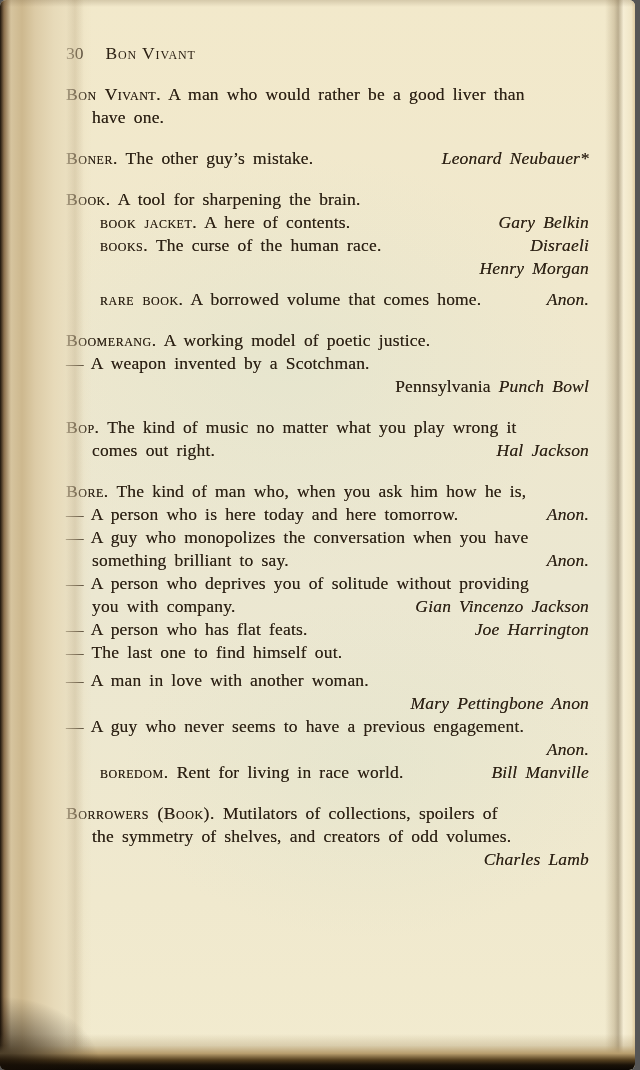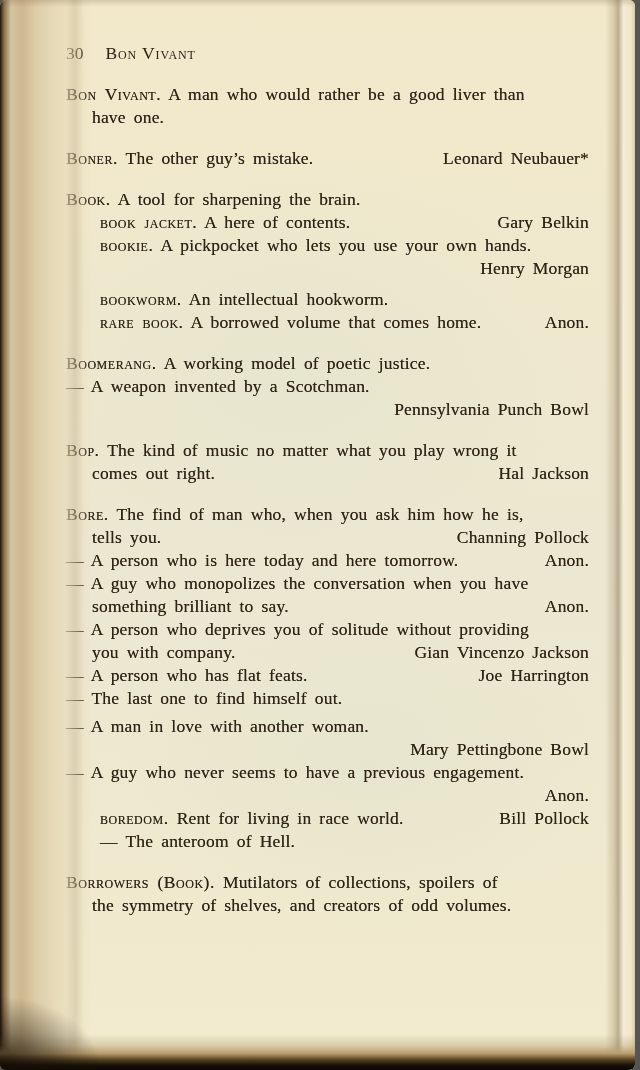--- a/index.html
+++ b/index.html
@@ -36,21 +36,21 @@
   #entries .entry.tight{margin-top:8px;}
   .line{display:flex;justify-content:space-between;align-items:baseline;line-height:23px;
     font-size:17.5px;letter-spacing:0.01em;word-spacing:0.20em;
     text-shadow:0 0 0.3px rgba(44,33,20,0.65);}
   .line.sp{margin-top:5px;}
   .line.cont{padding-left:26px;}
   .line.sub{padding-left:34px;}
   .lseg{white-space:pre;}
   .rseg{white-space:pre;margin-left:auto;text-align:right;}
   .sc{font-variant:small-caps;letter-spacing:0.03em;}
-  .i{margin-top:26px;}
+  .i{font-style:italic;margin-top:26px;}
   .r{}
 </style>
 </head>
 <body>
 
 <div class="book-photo">
   <div class="page-content">
     <div class="running-head">
       <span class="pagenum">30</span>
       <span class="runtitle">Bon Vivant</span>
@@ -72,30 +72,28 @@
         </div>
         <div class="entry">
           <div class="line head">
             <span class="lseg"><span class="sc">Book.</span><span class="r"> A tool for sharpening the brain.</span></span>
           </div>
           <div class="line sub">
             <span class="lseg"><span class="sc">book jacket.</span><span class="r"> A here of contents.</span></span>
             <span class="rseg"><span class="i">Gary Belkin</span></span>
           </div>
           <div class="line sub">
-            <span class="lseg"><span class="sc">bookie.</span><span class="r"> A pickpocket who lets you use your own hands.</span></span>
+            <span class="lseg"><span class="sc">books.</span><span class="r"> The curse of the human race.</span></span>
+            <span class="rseg"><span class="i">Disraeli</span></span>
           </div>
           <div class="line attr">
             <span class="rseg"><span class="i">Henry Morgan</span></span>
           </div>
         </div>
         <div class="entry tight">
-          <div class="line sub">
-            <span class="lseg"><span class="sc">bookworm.</span><span class="r"> An intellectual hookworm.</span></span>
-          </div>
           <div class="line sub">
             <span class="lseg"><span class="sc">rare book.</span><span class="r"> A borrowed volume that comes home.</span></span>
             <span class="rseg"><span class="i">Anon.</span></span>
           </div>
         </div>
         <div class="entry">
           <div class="line head">
             <span class="lseg"><span class="sc">Boomerang.</span><span class="r"> A working model of poetic justice.</span></span>
           </div>
           <div class="line head">
@@ -109,25 +107,21 @@
           <div class="line head">
             <span class="lseg"><span class="sc">Bop.</span><span class="r"> The kind of music no matter what you play wrong it</span></span>
           </div>
           <div class="line cont">
             <span class="lseg"><span class="r">comes out right.</span></span>
             <span class="rseg"><span class="i">Hal Jackson</span></span>
           </div>
         </div>
         <div class="entry">
           <div class="line head">
-            <span class="lseg"><span class="sc">Bore.</span><span class="r"> The find of man who, when you ask him how he is,</span></span>
-          </div>
-          <div class="line cont">
-            <span class="lseg"><span class="r">tells you.</span></span>
-            <span class="rseg"><span class="i">Channing Pollock</span></span>
+            <span class="lseg"><span class="sc">Bore.</span><span class="r"> The kind of man who, when you ask him how he is,</span></span>
           </div>
           <div class="line head">
             <span class="lseg"><span class="r">— A person who is here today and here tomorrow.</span></span>
             <span class="rseg"><span class="i">Anon.</span></span>
           </div>
           <div class="line head">
             <span class="lseg"><span class="r">— A guy who monopolizes the conversation when you have</span></span>
           </div>
           <div class="line cont">
             <span class="lseg"><span class="r">something brilliant to say.</span></span>
@@ -144,42 +138,42 @@
             <span class="lseg"><span class="r">— A person who has flat feats.</span></span>
             <span class="rseg"><span class="i">Joe Harrington</span></span>
           </div>
           <div class="line head">
             <span class="lseg"><span class="r">— The last one to find himself out.</span></span>
           </div>
           <div class="line head sp">
             <span class="lseg"><span class="r">— A man in love with another woman.</span></span>
           </div>
           <div class="line attr">
-            <span class="rseg"><span class="i">Mary Pettingbone Bowl</span></span>
+            <span class="rseg"><span class="i">Mary Pettingbone Anon</span></span>
           </div>
           <div class="line head">
             <span class="lseg"><span class="r">— A guy who never seems to have a previous engagement.</span></span>
           </div>
           <div class="line attr">
             <span class="rseg"><span class="i">Anon.</span></span>
           </div>
           <div class="line sub">
             <span class="lseg"><span class="sc">boredom.</span><span class="r"> Rent for living in race world.</span></span>
-            <span class="rseg"><span class="i">Bill Pollock</span></span>
-          </div>
-          <div class="line sub">
-            <span class="lseg"><span class="r">— The anteroom of Hell.</span></span>
+            <span class="rseg"><span class="i">Bill Manville</span></span>
           </div>
         </div>
         <div class="entry">
           <div class="line head">
             <span class="lseg"><span class="sc">Borrowers (Book).</span><span class="r"> Mutilators of collections, spoilers of</span></span>
           </div>
           <div class="line cont">
             <span class="lseg"><span class="r">the symmetry of shelves, and creators of odd volumes.</span></span>
+          </div>
+          <div class="line attr">
+            <span class="rseg"><span class="i">Charles Lamb</span></span>
           </div>
         </div>
       </div>
   </div>
   <div class="edge-left"></div>
   <div class="gutter-crease"></div>
   <div class="edge-right"></div>
   <div class="edge-bottom"></div>
   <div class="corner-bl"></div>
   <div class="edge-top"></div>

